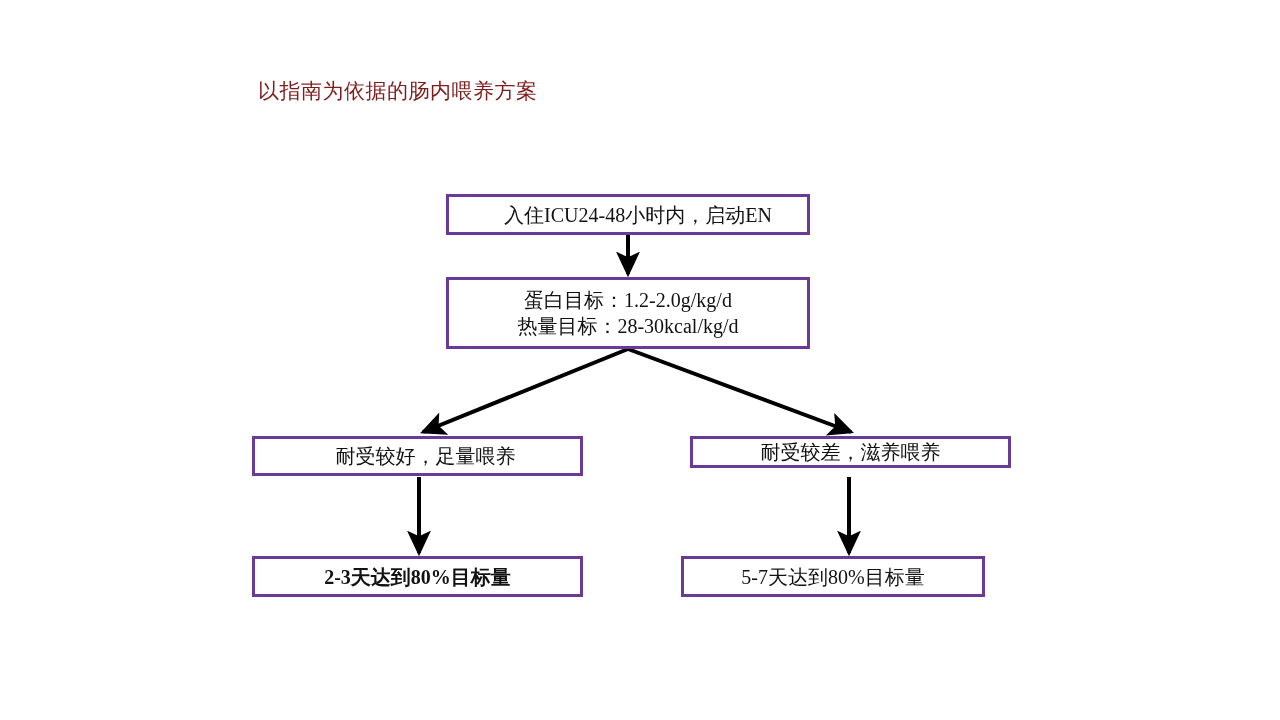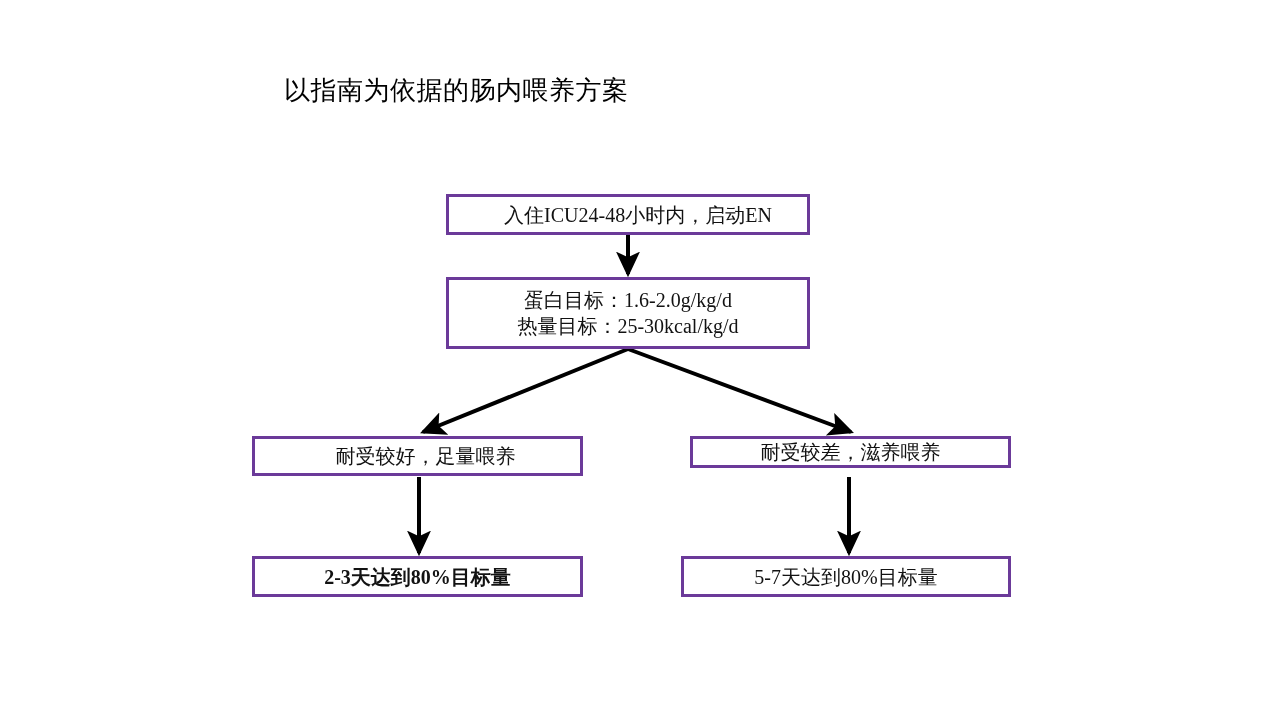--- a/index.html
+++ b/index.html
@@ -12,25 +12,25 @@
     width: 1280px;
     height: 720px;
     background: #ffffff;
     overflow: hidden;
     font-family: "Liberation Serif", "DejaVu Serif", serif;
   }
 
   
   .title {
     position: absolute;
-    left: 284px;
+    left: 258px;
     top: 76px;
-    font-size: 26px;
+    font-size: 21px;
     line-height: 30px;
-    color: #000000;
+    color: #7f1d1d;
     white-space: nowrap;
     letter-spacing: 0.5px;
   }
 
   
   .node {
     position: absolute;
     box-sizing: border-box;
     border: 3px solid #6b3a99;
     background: #ffffff;
@@ -46,21 +46,21 @@
   }
   .node .line {
     display: block;
   }
 
   #node-start   { left: 446px; top: 194px; width: 364px; height: 41px; padding-left: 20px; }
   #node-targets { left: 446px; top: 277px; width: 364px; height: 72px; }
   #node-good    { left: 252px; top: 436px; width: 331px; height: 40px; padding-left: 16px; }
   #node-poor    { left: 690px; top: 436px; width: 321px; height: 32px; }
   #node-good-out{ left: 252px; top: 556px; width: 331px; height: 41px; font-weight: bold; }
-  #node-poor-out{ left: 681px; top: 556px; width: 330px; height: 41px; }
+  #node-poor-out{ left: 681px; top: 556px; width: 304px; height: 41px; }
 
   
   #connectors {
     position: absolute;
     left: 0;
     top: 0;
     width: 1280px;
     height: 720px;
     pointer-events: none;
   }
@@ -88,22 +88,22 @@
     <line x1="419" y1="477" x2="419" y2="553" stroke="#000000" stroke-width="4" marker-end="url(#arrowhead)"></line>
 
     <line x1="849" y1="477" x2="849" y2="553" stroke="#000000" stroke-width="4" marker-end="url(#arrowhead)"></line>
   </svg>
 
   <div class="node" id="node-start">
     <span class="line">入住ICU24-48小时内，启动EN</span>
   </div>
 
   <div class="node" id="node-targets">
-    <span class="line">蛋白目标：1.6-2.0g/kg/d</span>
-    <span class="line">热量目标：25-30kcal/kg/d</span>
+    <span class="line">蛋白目标：1.2-2.0g/kg/d</span>
+    <span class="line">热量目标：28-30kcal/kg/d</span>
   </div>
 
   <div class="node" id="node-good">
     <span class="line">耐受较好，足量喂养</span>
   </div>
 
   <div class="node" id="node-poor">
     <span class="line">耐受较差，滋养喂养</span>
   </div>
 

